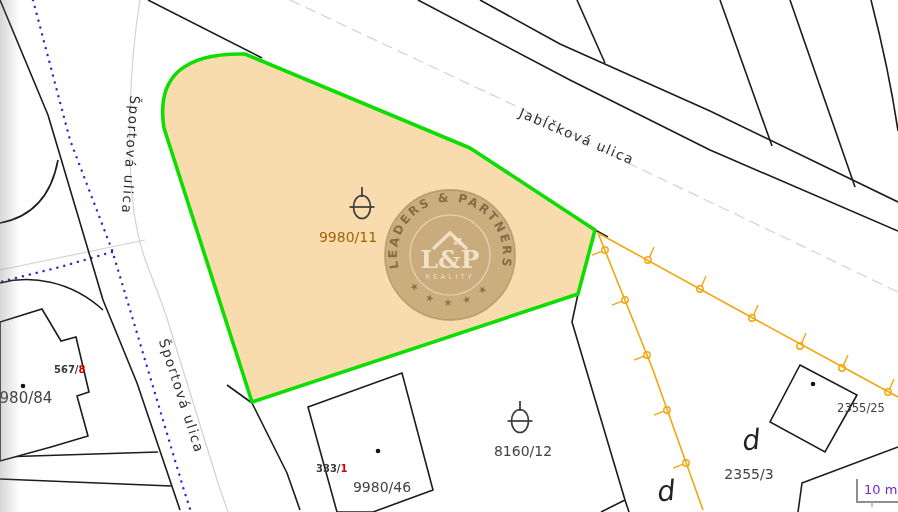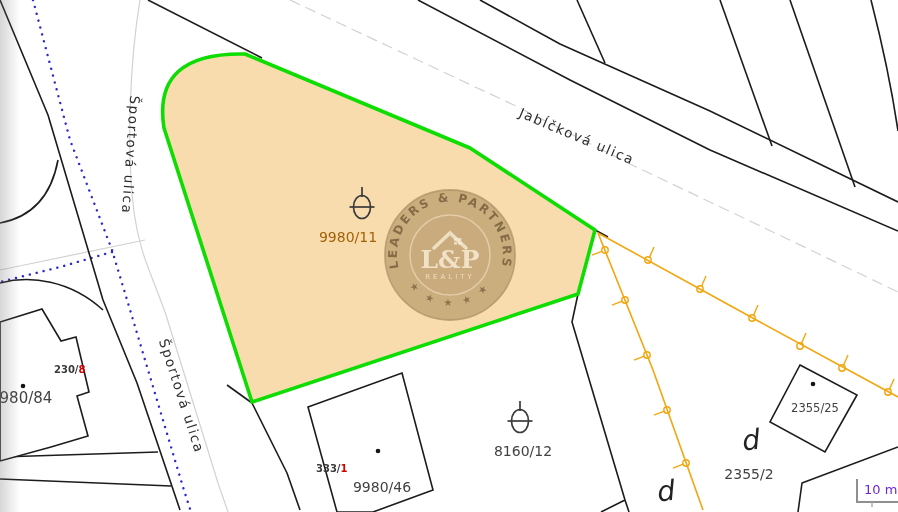--- a/index.html
+++ b/index.html
@@ -175,25 +175,25 @@
   </svg>
 
   <div class="lbl street center" style="left:131px;top:155px;transform:translate(-50%,-50%) rotate(94deg);">Športová ulica</div>
   <div class="lbl street center" style="left:182px;top:396px;transform:translate(-50%,-50%) rotate(72deg);">Športová ulica</div>
   <div class="lbl street center" style="left:577px;top:136px;transform:translate(-50%,-50%) rotate(23deg);">Jabĺčková ulica</div>
 
   <div class="lbl pnum center" style="left:348px;top:237px;color:#a16207;">9980/11</div>
   <div class="lbl pnum center" style="left:523px;top:451px;">8160/12</div>
   <div class="lbl pnum center" style="left:382px;top:463px;margin-top:24px;">9980/46</div>
   <div class="lbl pnum" style="left:-10px;top:389px;font-size:15px;">9980/84</div>
-  <div class="lbl pnum small center" style="left:815px;top:408px;">2355/25</div>
-  <div class="lbl pnum center" style="left:749px;top:474px;">2355/2</div>
+  <div class="lbl pnum small center" style="left:861px;top:408px;">2355/25</div>
+  <div class="lbl pnum center" style="left:749px;top:474px;">2355/3</div>
 
   <div class="lbl tinyid" style="left:54px;top:364px;">
-    <span>230/</span><span class="red">8</span>
+    <span>567/</span><span class="red">8</span>
   </div>
   <div class="lbl tinyid" style="left:316px;top:463px;">
     <span>333/</span><span class="red">1</span>
   </div>
 
   <div class="lbl dmark center" style="left:751px;top:440px;transform:translate(-50%,-50%) rotate(-6deg);">d</div>
   <div class="lbl dmark center" style="left:666px;top:491px;transform:translate(-50%,-50%) rotate(-6deg);">d</div>
 
   <div class="lbl scaletext" style="left:864px;top:482px;">10 m</div>
 

